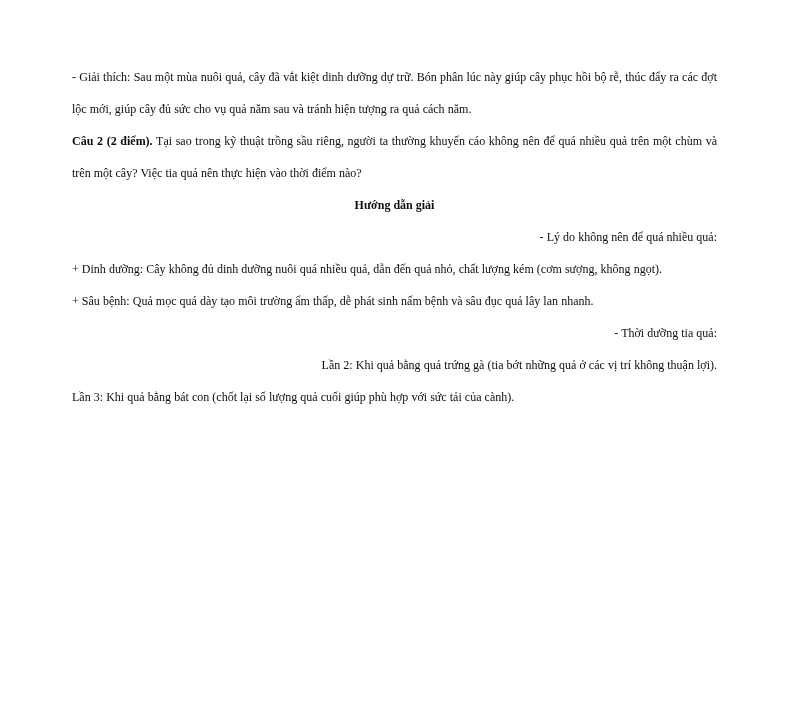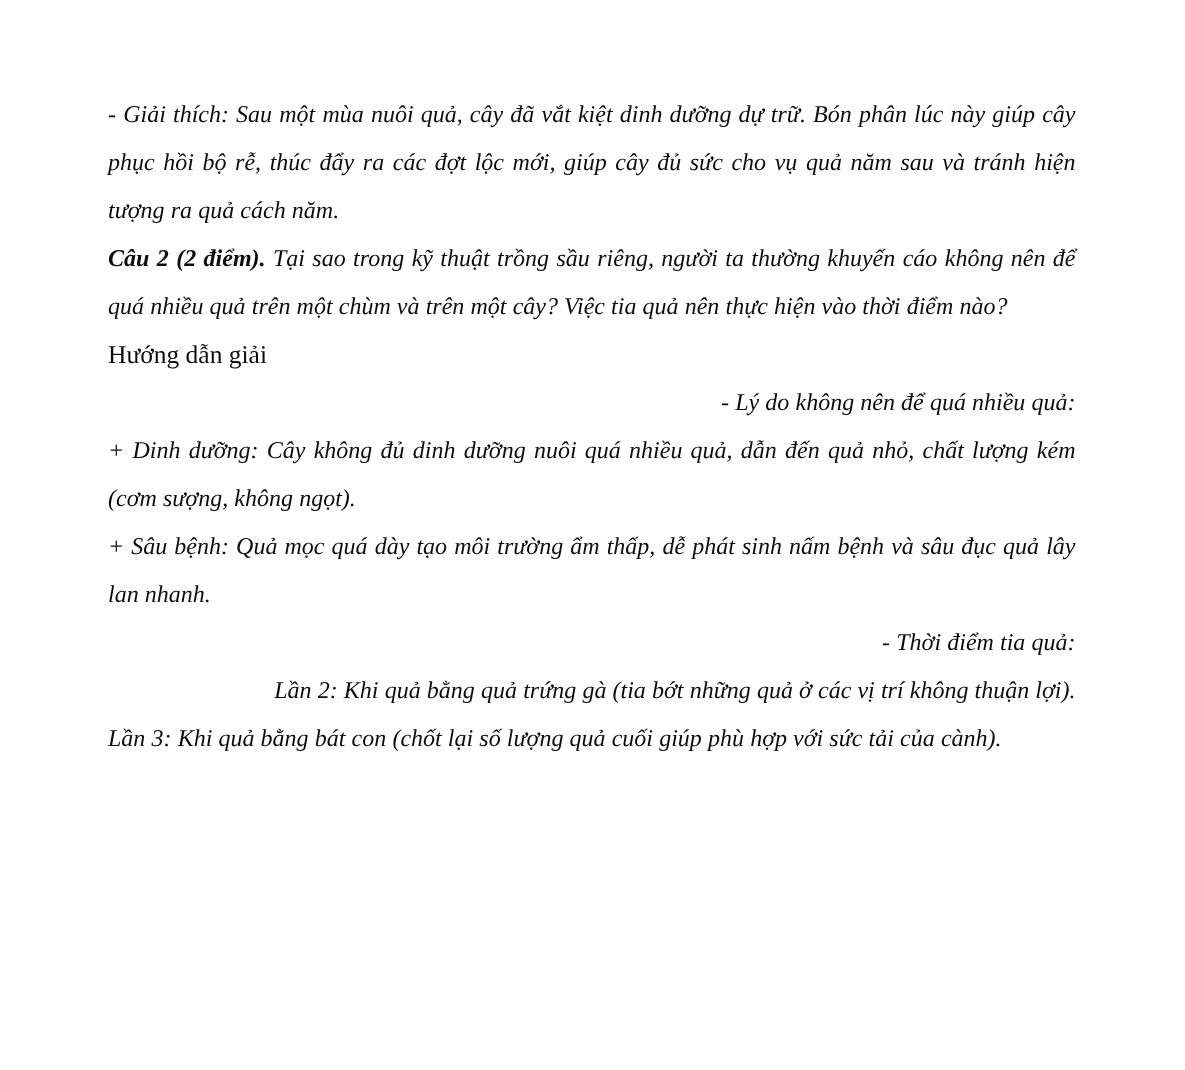--- a/index.html
+++ b/index.html
@@ -21,45 +21,44 @@
     height: 713px;
     background: #ffffff;
     box-sizing: border-box;
     padding: 61px 73px 0 72px;
   }
   .doc-body {
     width: 645px;
   }
   .para {
     margin: 0;
-    font-size: 16px;
+    font-size: 12px;
     line-height: 32px;
     text-align: justify;
     text-justify: inter-word;
     hyphens: none;
     word-spacing: 0.1px;
-    font-style: italic;
   }
   
   .para.short {
     text-align: right;
   }
   .para.indent-sp {
     text-indent: 5px;
   }
   .lead-bold {
     font-weight: bold;
     margin-top: 29px;
   }
   .heading {
     margin: 0;
-    font-size: 17px;
+    font-size: 12px;
     line-height: 32px;
-    font-weight: normal;
-    text-align: left;
+    font-weight: bold;
+    text-align: center;
   }
 </style>
 </head>
 <body>
 
 <div class="page">
   <div class="doc-body">
 
     <p class="para">- Giải thích: Sau một mùa nuôi quả, cây đã vắt kiệt dinh dưỡng dự trữ. Bón phân lúc này giúp cây phục hồi bộ rễ, thúc đẩy ra các đợt lộc mới, giúp cây đủ sức cho vụ quả năm sau và tránh hiện tượng ra quả cách năm.</p>
 
@@ -67,21 +66,21 @@
 
     <p class="heading">Hướng dẫn giải</p>
 
     <p class="para short">- Lý do không nên để quá nhiều quả:</p>
 
     <p class="para">+ Dinh dưỡng: Cây không đủ dinh dưỡng nuôi quá nhiều quả, dẫn đến quả nhỏ, chất lượng kém (cơm sượng, không ngọt).</p>
 
 
     <p class="para">+ Sâu bệnh: Quả mọc quá dày tạo môi trường ẩm thấp, dễ phát sinh nấm bệnh và sâu đục quả lây lan nhanh.</p>
 
-    <p class="para short indent-sp"> - Thời điểm tia quả:</p>
+    <p class="para short indent-sp"> - Thời dưỡng tia quả:</p>
 
 
     <p class="para short">Lần 2: Khi quả bằng quả trứng gà (tia bớt những quả ở các vị trí không thuận lợi).</p>
 
     <p class="para">Lần 3: Khi quả bằng bát con (chốt lại số lượng quả cuối giúp phù hợp với sức tải của cành).</p>
 
   </div>
 </div>
 
 </body></html>

